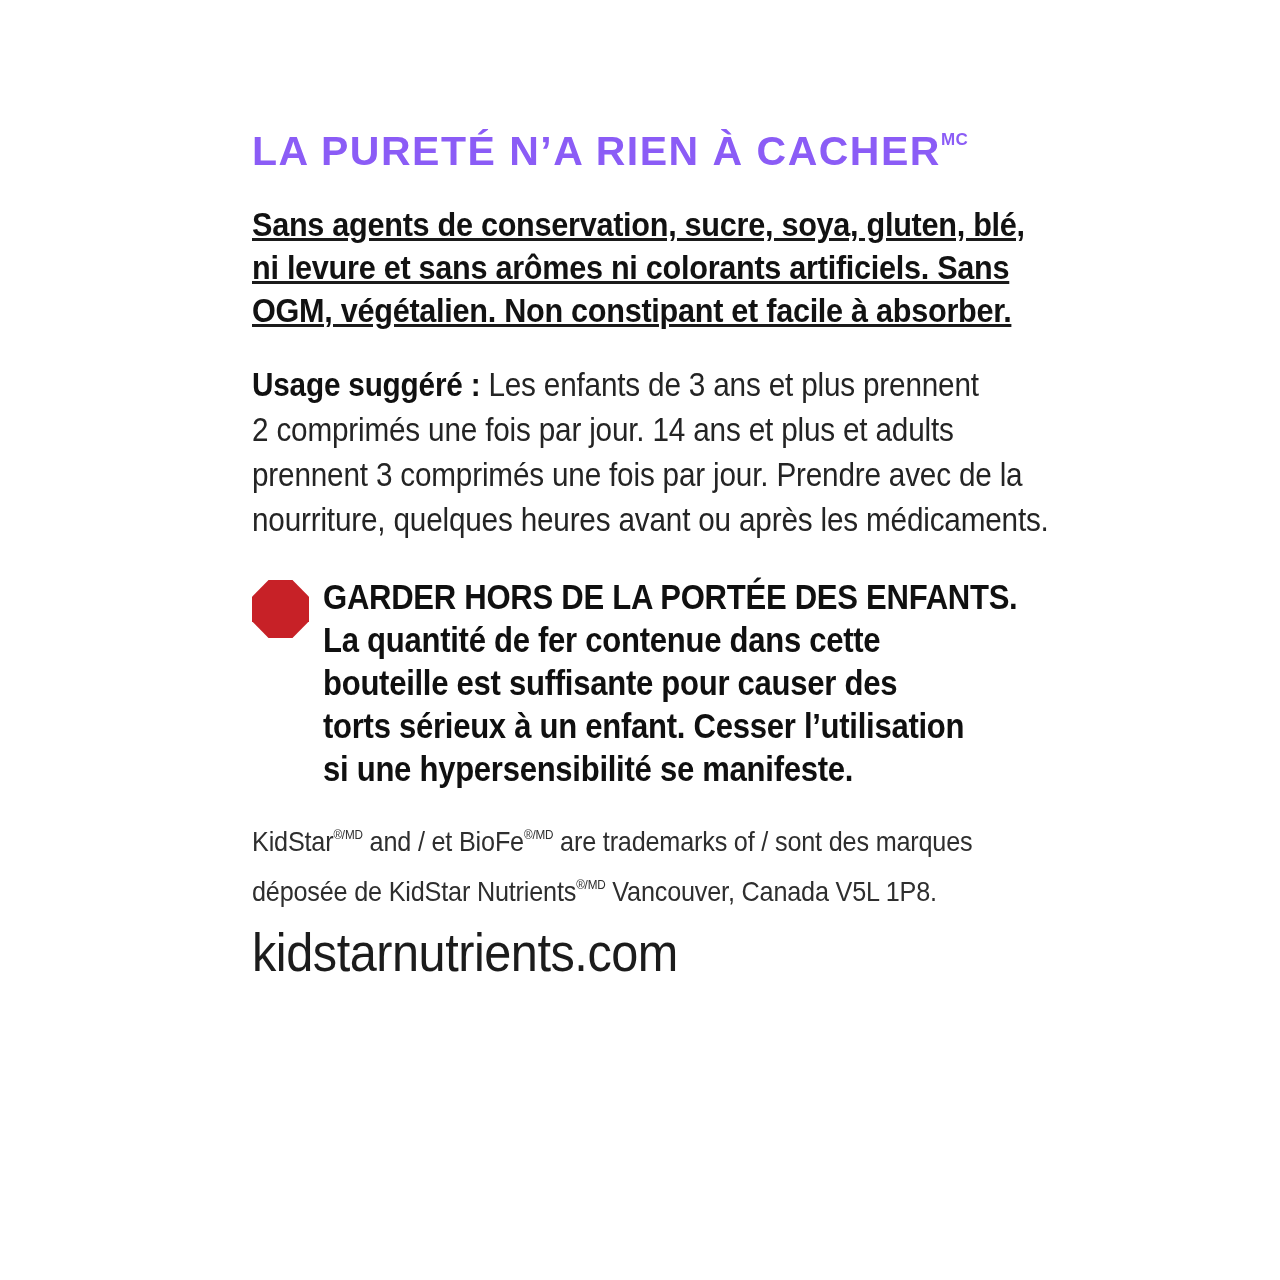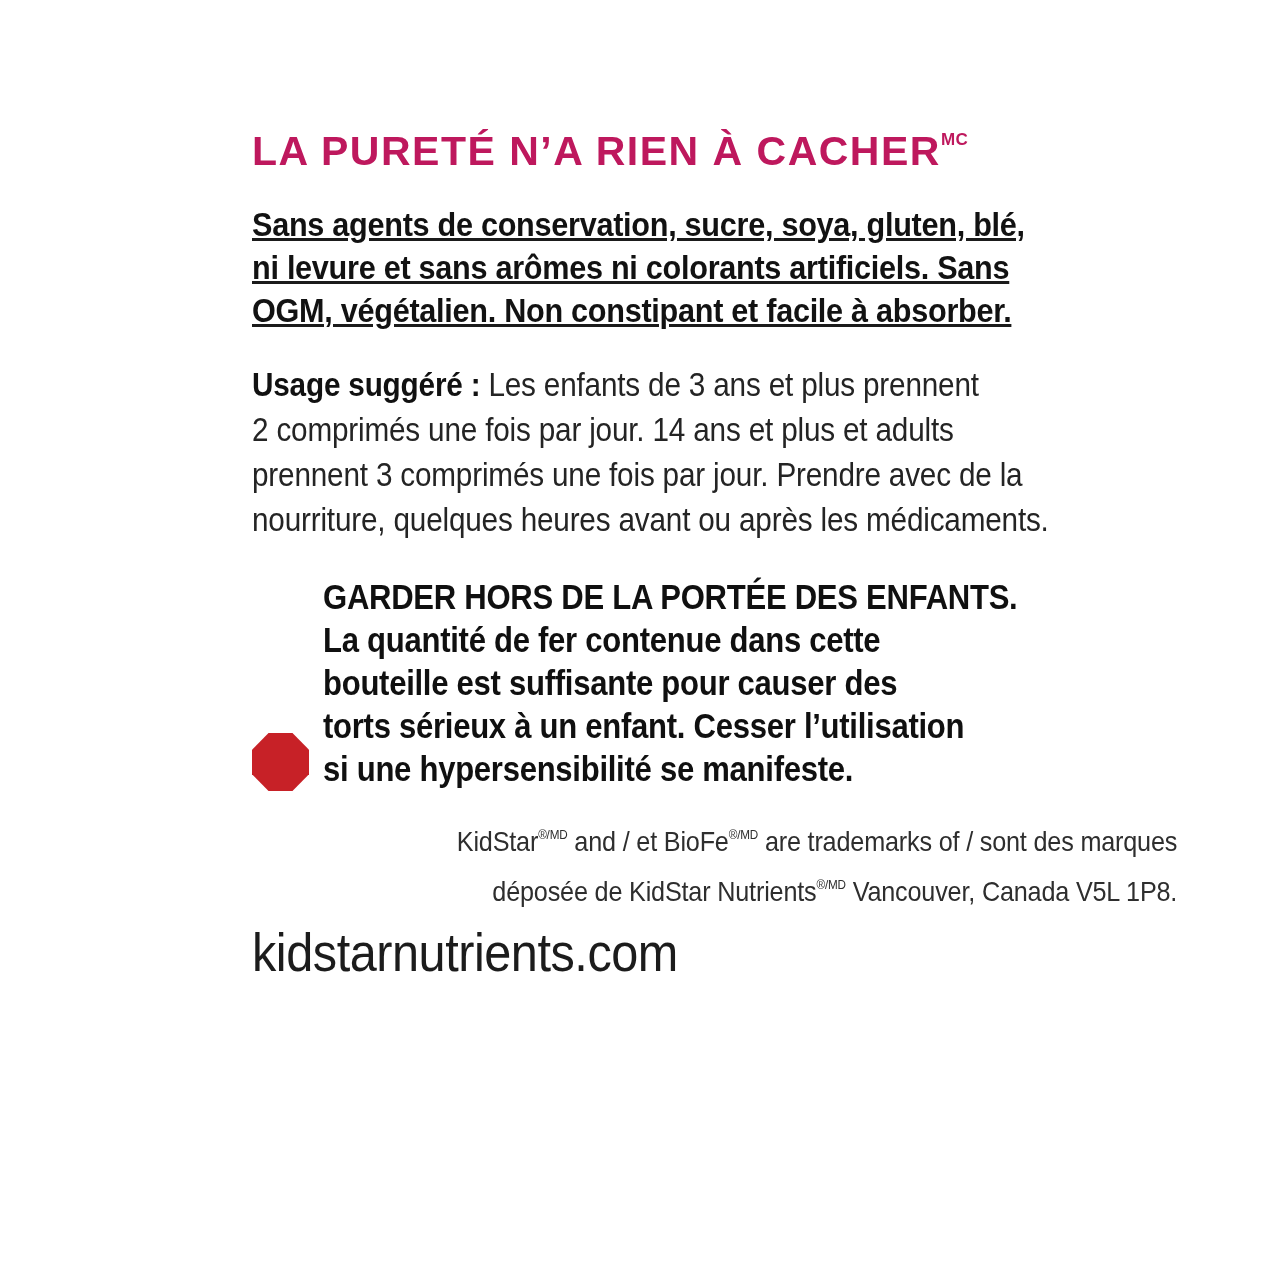--- a/index.html
+++ b/index.html
@@ -24,21 +24,21 @@
   .cond {
     transform: scaleX(0.9);
     transform-origin: 0 50%;
     white-space: nowrap;
   }
   .headline {
     margin: 0 0 28px 0;
     font-size: 41px;
     font-weight: bold;
     letter-spacing: 1.5px;
-    color: #be185d;
+    color: #8b5cf6;
     white-space: nowrap;
   }
   .headline sup {
     font-size: 17px;
     letter-spacing: 0.5px;
     vertical-align: 20px;
   }
   .claims-par { margin: 0 0 30px 0; text-decoration: underline; }
   .claims-par .line {
     font-size: 34px;
@@ -64,39 +64,39 @@
     line-height: 44px;
     color: #242424;
     letter-spacing: -0.2px;
   }
   .heading-line {
     font-weight: bold;
     color: #111111;
   }
   .warning {
     display: flex;
-    align-items: flex-end;
+    align-items: flex-start;
     margin: 34px 16px 0 0;
   }
   .octagon {
     flex: none;
     width: 57px;
     height: 58px;
     margin: 4px 14px 0 0;
     background: #C72127;
     clip-path: polygon(29% 0, 71% 0, 100% 29%, 100% 71%, 71% 100%, 29% 100%, 0 71%, 0 29%);
   }
   .warning-text .line {
     font-size: 34.5px;
     font-weight: bold;
     line-height: 43px;
     color: #101010;
     letter-spacing: -0.3px;
   }
-  .trademark-par { margin: 22px 0 0 0; text-align: right; }
+  .trademark-par { margin: 22px 0 0 0; }
   .trademark-par .line {
     font-size: 28px;
     line-height: 43px;
     color: #2e2e2e;
     letter-spacing: -0.2px;
   }
   .trademark-par sup {
     font-size: 13px;
     vertical-align: 12px;
   }

